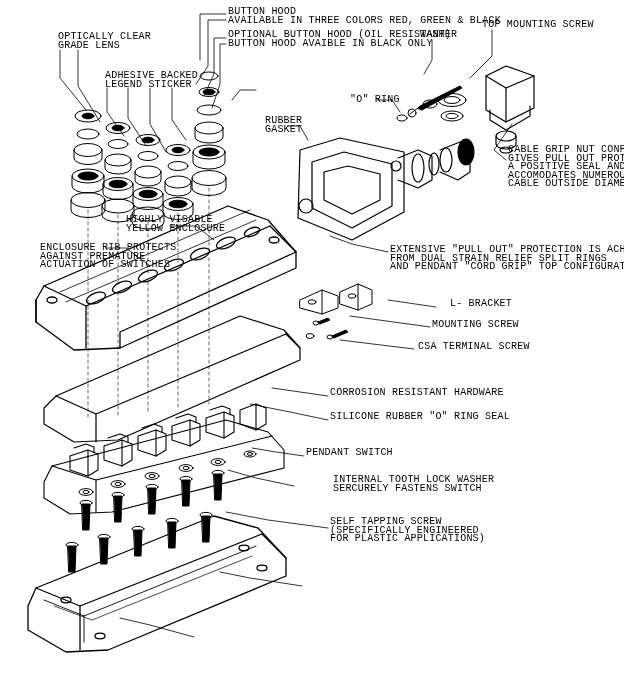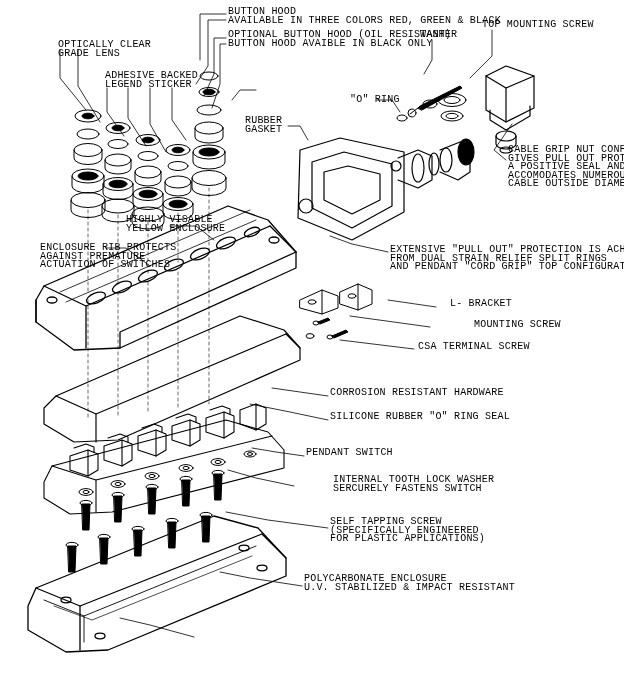--- a/index.html
+++ b/index.html
@@ -309,53 +309,51 @@
 
     <path d="M388,252 L352,244 L330,236" stroke-width="0.8"></path>
 
     <path d="M106,248 L126,248 L150,266" stroke-width="0.8"></path>
 
     <path d="M170,226 L196,226 L214,240" stroke-width="0.8"></path>
 
   </g>
 </svg>
 
-<div class="lbl" style="left:58px;top:33px;margin-top:8px;">OPTICALLY CLEAR
+<div class="lbl" style="left:58px;top:33px;">OPTICALLY CLEAR
 GRADE LENS</div>
 <div class="lbl" style="left:105px;top:72px;">ADHESIVE BACKED
 LEGEND STICKER</div>
 <div class="lbl" style="left:228px;top:8px;">BUTTON HOOD
 AVAILABLE IN THREE COLORS RED, GREEN &amp; BLACK</div>
 <div class="lbl" style="left:228px;top:31px;">OPTIONAL BUTTON HOOD (OIL RESISTANT)
 BUTTON HOOD AVAIBLE IN BLACK ONLY</div>
 <div class="lbl" style="left:420px;top:31px;">WASHER</div>
 <div class="lbl" style="left:482px;top:21px;">TOP MOUNTING SCREW</div>
 <div class="lbl" style="left:350px;top:96px;">"O" RING</div>
-<div class="lbl" style="left:245px;top:117px;text-align:right;">RUBBER
+<div class="lbl" style="left:265px;top:117px;text-align:right;">RUBBER
 GASKET</div>
 <div class="lbl" style="left:508px;top:146px;">CABLE GRIP NUT CONFIGURATION,
 GIVES PULL OUT PROTECTION,
 A POSITIVE SEAL AND
 ACCOMODATES NUMEROUS
 CABLE OUTSIDE DIAMETERS.</div>
 <div class="lbl" style="left:126px;top:216px;">HIGHLY VISABLE
 YELLOW ENCLOSURE</div>
 <div class="lbl" style="left:40px;top:244px;">ENCLOSURE RIB PROTECTS
 AGAINST PREMATURE
 ACTUATION OF SWITCHES</div>
 <div class="lbl" style="left:390px;top:246px;">EXTENSIVE "PULL OUT" PROTECTION IS ACHIEVED
 FROM DUAL STRAIN RELIEF SPLIT RINGS
 AND PENDANT "CORD GRIP" TOP CONFIGURATION.</div>
 <div class="lbl" style="left:440px;top:300px;margin-left:10px;">L- BRACKET</div>
-<div class="lbl" style="left:432px;top:321px;margin-left:42px;">MOUNTING SCREW</div>
+<div class="lbl" style="left:432px;top:321px;">MOUNTING SCREW</div>
 <div class="lbl" style="left:418px;top:343px;">CSA TERMINAL SCREW</div>
 <div class="lbl" style="left:330px;top:389px;">CORROSION RESISTANT HARDWARE</div>
 <div class="lbl" style="left:330px;top:413px;">SILICONE RUBBER "O" RING SEAL</div>
 <div class="lbl" style="left:306px;top:449px;">PENDANT SWITCH</div>
 <div class="lbl" style="left:296px;top:476px;margin-left:37px;">INTERNAL TOOTH LOCK WASHER
 SERCURELY FASTENS SWITCH</div>
 <div class="lbl" style="left:330px;top:518px;">SELF TAPPING SCREW
 (SPECIFICALLY ENGINEERED
 FOR PLASTIC APPLICATIONS)</div>
-<div class="lbl" style="left:304px;top:575px;">POLYCARBONATE ENCLOSURE
-U.V. STABILIZED &amp; IMPACT RESISTANT</div>
 
 </div>
 
 </body></html>

